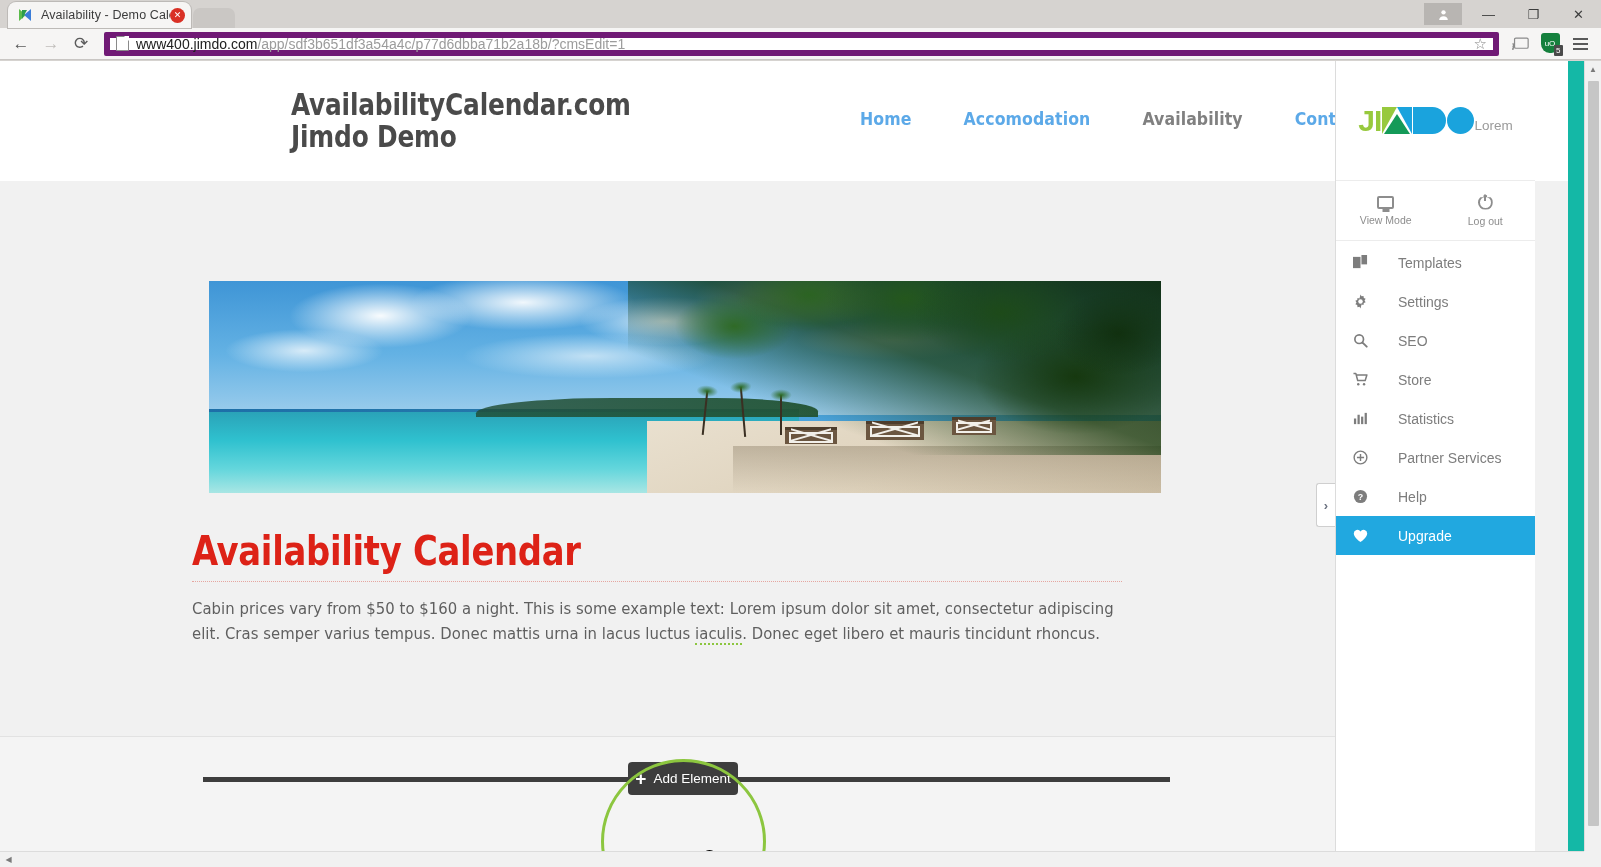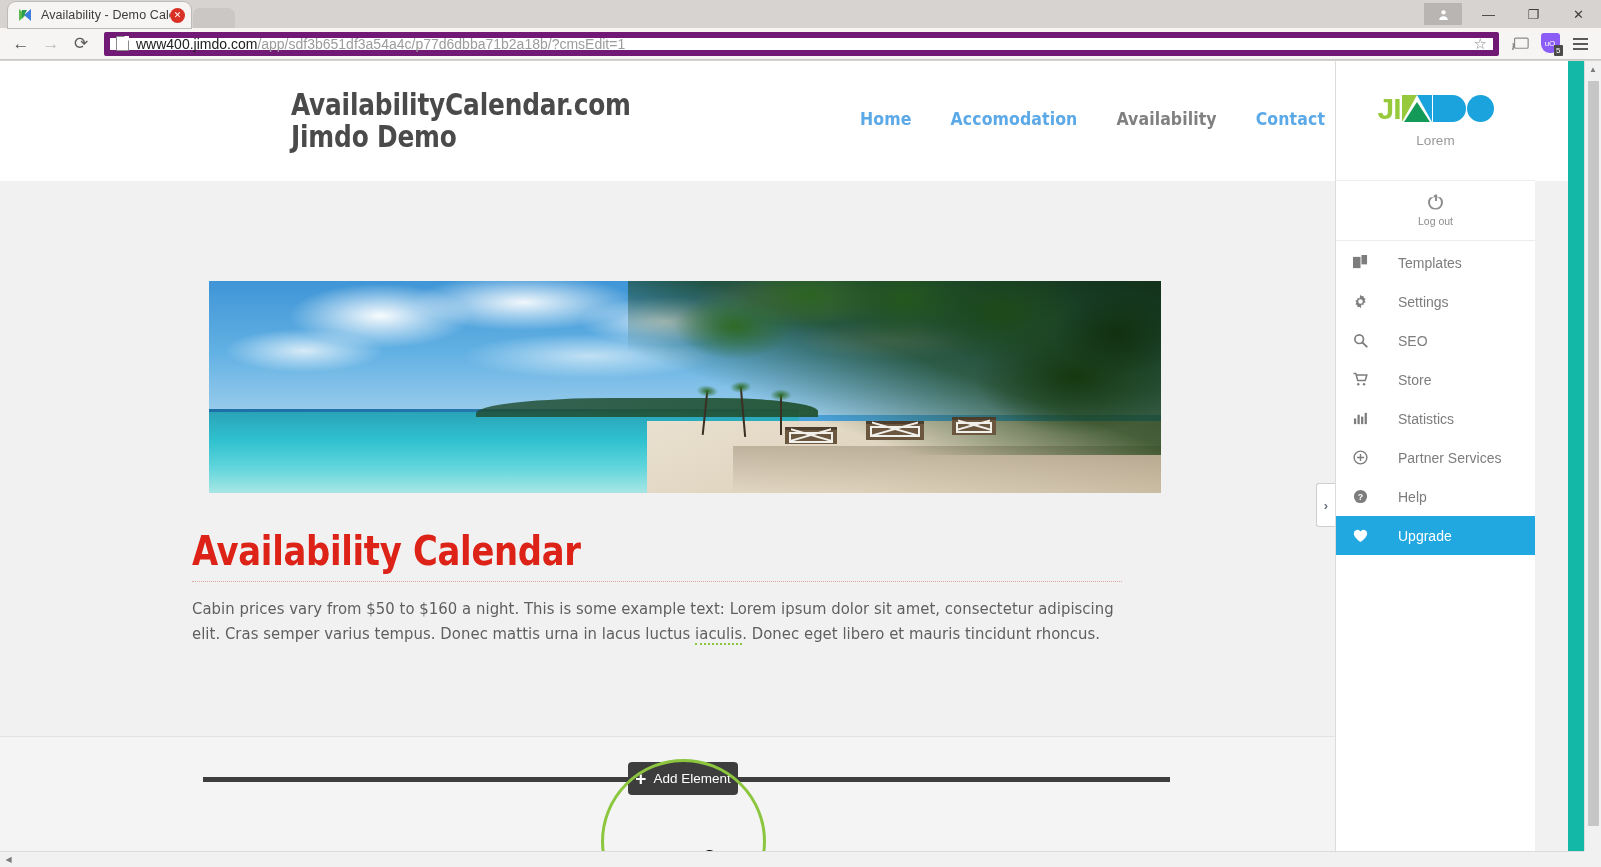--- a/index.html
+++ b/index.html
@@ -83,21 +83,21 @@
     border-left: 5px solid transparent; }
   .omni-url {
     font-size: 14px; color: #9c9c9c; margin-left: 7px; white-space: nowrap;
     overflow: hidden; font-family: "Liberation Sans", sans-serif;
   }
   .omni-url b { color: #202020; font-weight: normal; }
   .omni-star { margin-left: auto; font-size: 15px; color: #868686; padding-left: 8px; }
   .ext-icon { width: 30px; height: 28px; display: flex; align-items: center; justify-content: center; }
   .ublock { width: 19px; height: 21px; position: relative; }
   .ublock .shield {
-    width: 19px; height: 20px; background: #8b5cf6;
+    width: 19px; height: 20px; background: #15803d;
     border-radius: 3px 3px 45% 45%; display: flex; align-items: center; justify-content: center;
     color: #fff; font-size: 8px; font-weight: normal;
   }
   .ublock .badge {
     position: absolute; right: -3px; bottom: -2px; background: #4a4a4a; color: #fff;
     font-size: 8px; line-height: 9px; padding: 1px 2px; border-radius: 1px;
   }
   .menu-lines { display: flex; flex-direction: column; gap: 3px; }
   .menu-lines i { display: block; width: 15px; height: 2px; background: #5a5a5a; }
 
@@ -115,21 +115,21 @@
   .site-header {
     height: 120px; background: #fff; position: relative;
   }
   .site-title {
     position: absolute; left: 291px; top: 28px;
     font-family: "Liberation Sans Narrow", "DejaVu Sans Condensed", "Liberation Sans", sans-serif;
     font-size: 30px; line-height: 32px; color: #4a4a4a; font-weight: bold;
     letter-spacing: -0.2px; transform: scaleX(0.92); transform-origin: left top;
   }
   .site-nav {
-    position: absolute; left: 860px; top: 48px; display: flex; gap: 39px;
+    position: absolute; left: 860px; top: 48px; display: flex; gap: 52px;
     font-size: 17.5px;
   }
   .site-nav a {
     color: #5ca9e8; text-decoration: none;
     font-family: "Liberation Sans Narrow", "DejaVu Sans Condensed", "Liberation Sans", sans-serif;
     font-weight: bold; letter-spacing: 0.1px;
   }
   .site-nav a.active { color: #808080; }
 
   .site-body { position: relative; background: #f1f1f1; }
@@ -232,21 +232,21 @@
     position: absolute; left: 601px; top: 578px; width: 165px; height: 165px;
     border: 3px solid #8cc63f; border-radius: 50%;
   }
   .cursor { position: absolute; left: 688px; top: 655px; width: 62px; height: 72px; }
 
   
   .admin {
     position: absolute; right: 33px; top: 0; width: 200px; height: 790px;
     background: #fff; border-left: 1px solid #dcdcdc;
   }
-  .admin-logo { height: 120px; display: flex; flex-direction: column; align-items: center;
+  .admin-logo { height: 120px; display: flex; align-items: center;
     justify-content: center; border-bottom: 1px solid #ececec; }
   .jimdo-logo { display: flex; align-items: center; height: 30px; }
   .jl-j {
     font-family: "Liberation Sans", sans-serif; font-weight: bold; font-size: 30px;
     color: #97c93d; line-height: 30px; letter-spacing: -1px;
   }
   .jl-m { position: relative; width: 30px; height: 27px; margin: 0 1px; }
   .jl-m .t1 { position:absolute; left:0; top:0; width:0; height:0;
     border-left: 15px solid #97c93d; border-bottom: 27px solid transparent; }
   .jl-m .t2 { position:absolute; left:0; top:0; width:0; height:0;
@@ -446,20 +446,24 @@
                 <i class="t3"></i>
               </span>
             <span class="jl-d"></span>
             <span class="jl-o"></span>
           </div>
           <div class="admin-plan">Lorem</div>
         </div>
 
         <div class="admin-quick">
           <div>
+            <span class="monitor-ic"></span>
+            <span>View Mode</span>
+          </div>
+          <div>
             <span class="power-ic"></span>
             <span>Log out</span>
           </div>
         </div>
 
         <div class="admin-menu">
           <div class="mi">
             <span class="ic">
               <svg width="15" height="15" viewBox="0 0 16 16">
                   <rect x="0" y="2" width="8" height="12" fill="#7d7d7d"></rect>

